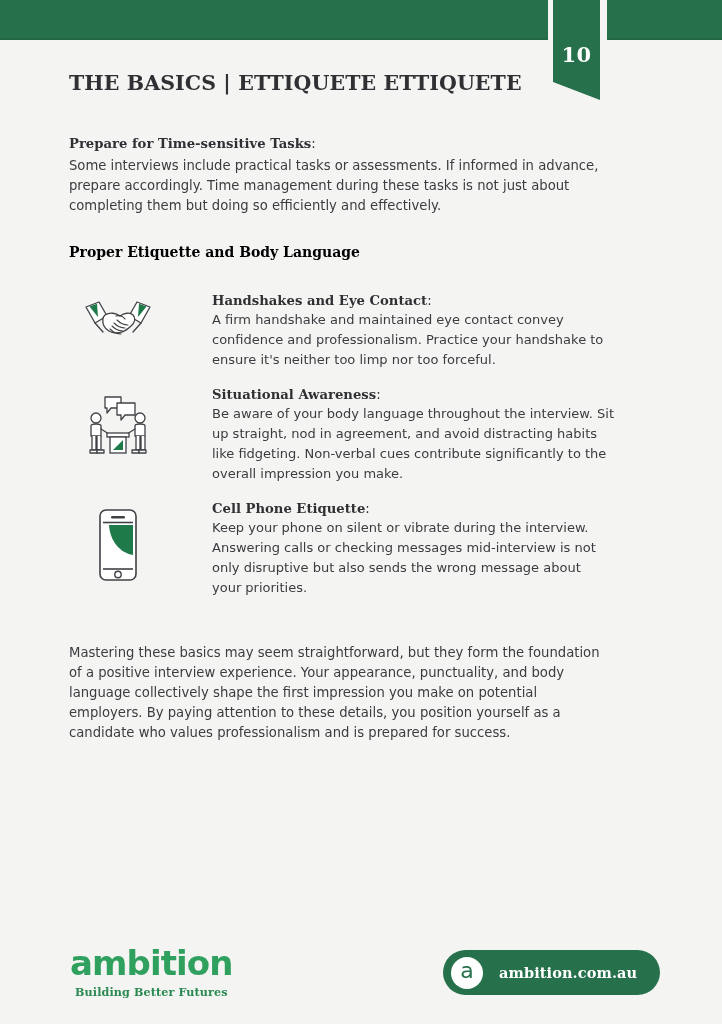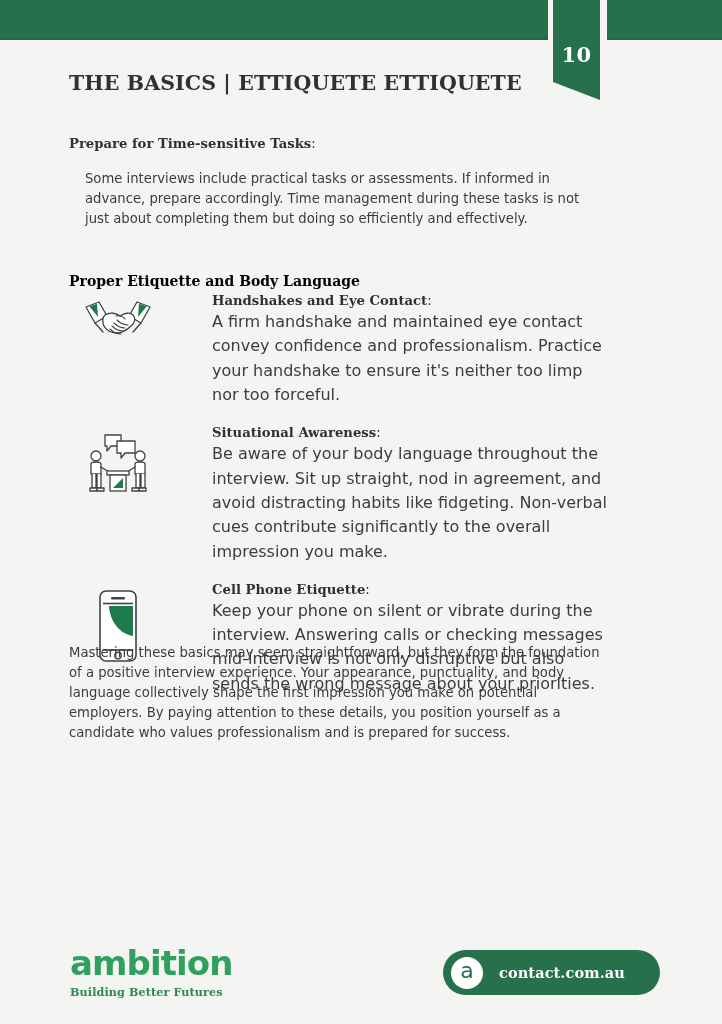--- a/index.html
+++ b/index.html
@@ -93,21 +93,21 @@
   .sec-heading .tail {
     font-family: "DejaVu Sans", sans-serif;
     font-weight: normal;
   }
 
   .para {
     font-family: "DejaVu Sans", sans-serif;
     font-size: 13.2px;
     line-height: 1.52;
     color: #3a3c3f;
-    margin: 16px;
+    margin: 0;
   }
 
   .block-gap-lg { height: 28px; }
 
   .standalone-heading {
     font-family: "DejaVu Serif", serif;
     font-weight: bold;
     font-size: 14px;
     color: #000000;
     margin: 0;
@@ -144,21 +144,21 @@
     font-size: 13.2px;
     color: #2f3033;
     margin: 0 0 2px 0;
   }
   .icon-heading .tail {
     font-family: "DejaVu Sans", sans-serif;
     font-weight: normal;
   }
   .icon-body {
     font-family: "DejaVu Sans", sans-serif;
-    font-size: 16px;
+    font-size: 13px;
     line-height: 1.52;
     color: #3a3c3f;
     margin: 0;
   }
 
   
   .closing {
     position: absolute;
     left: 69px;
     top: 643px;
@@ -190,20 +190,21 @@
     letter-spacing: -0.9px;
     line-height: 1;
   }
   .logo-tag {
     font-family: "DejaVu Serif", serif;
     font-weight: bold;
     font-size: 11.2px;
     color: #2a8a52;
     letter-spacing: 0.1px;
     margin-top: 5px;
+    text-align: center;
   }
 
   .url-pill {
     position: absolute;
     left: 443px;
     top: 950px;
     width: 217px;
     height: 45px;
     background: #26714b;
     border-radius: 23px;
@@ -347,16 +348,16 @@
     <div class="logo-wrap">
       <div class="logo-word">ambition</div>
       <div class="logo-tag">Building Better Futures</div>
     </div>
   </div>
 
   <div class="url-pill">
     <div class="pill-badge">
       <span>a</span>
     </div>
-    <div class="pill-url">contact.com.au</div>
+    <div class="pill-url">ambition.com.au</div>
   </div>
 
 </div>
 
 </body></html>

